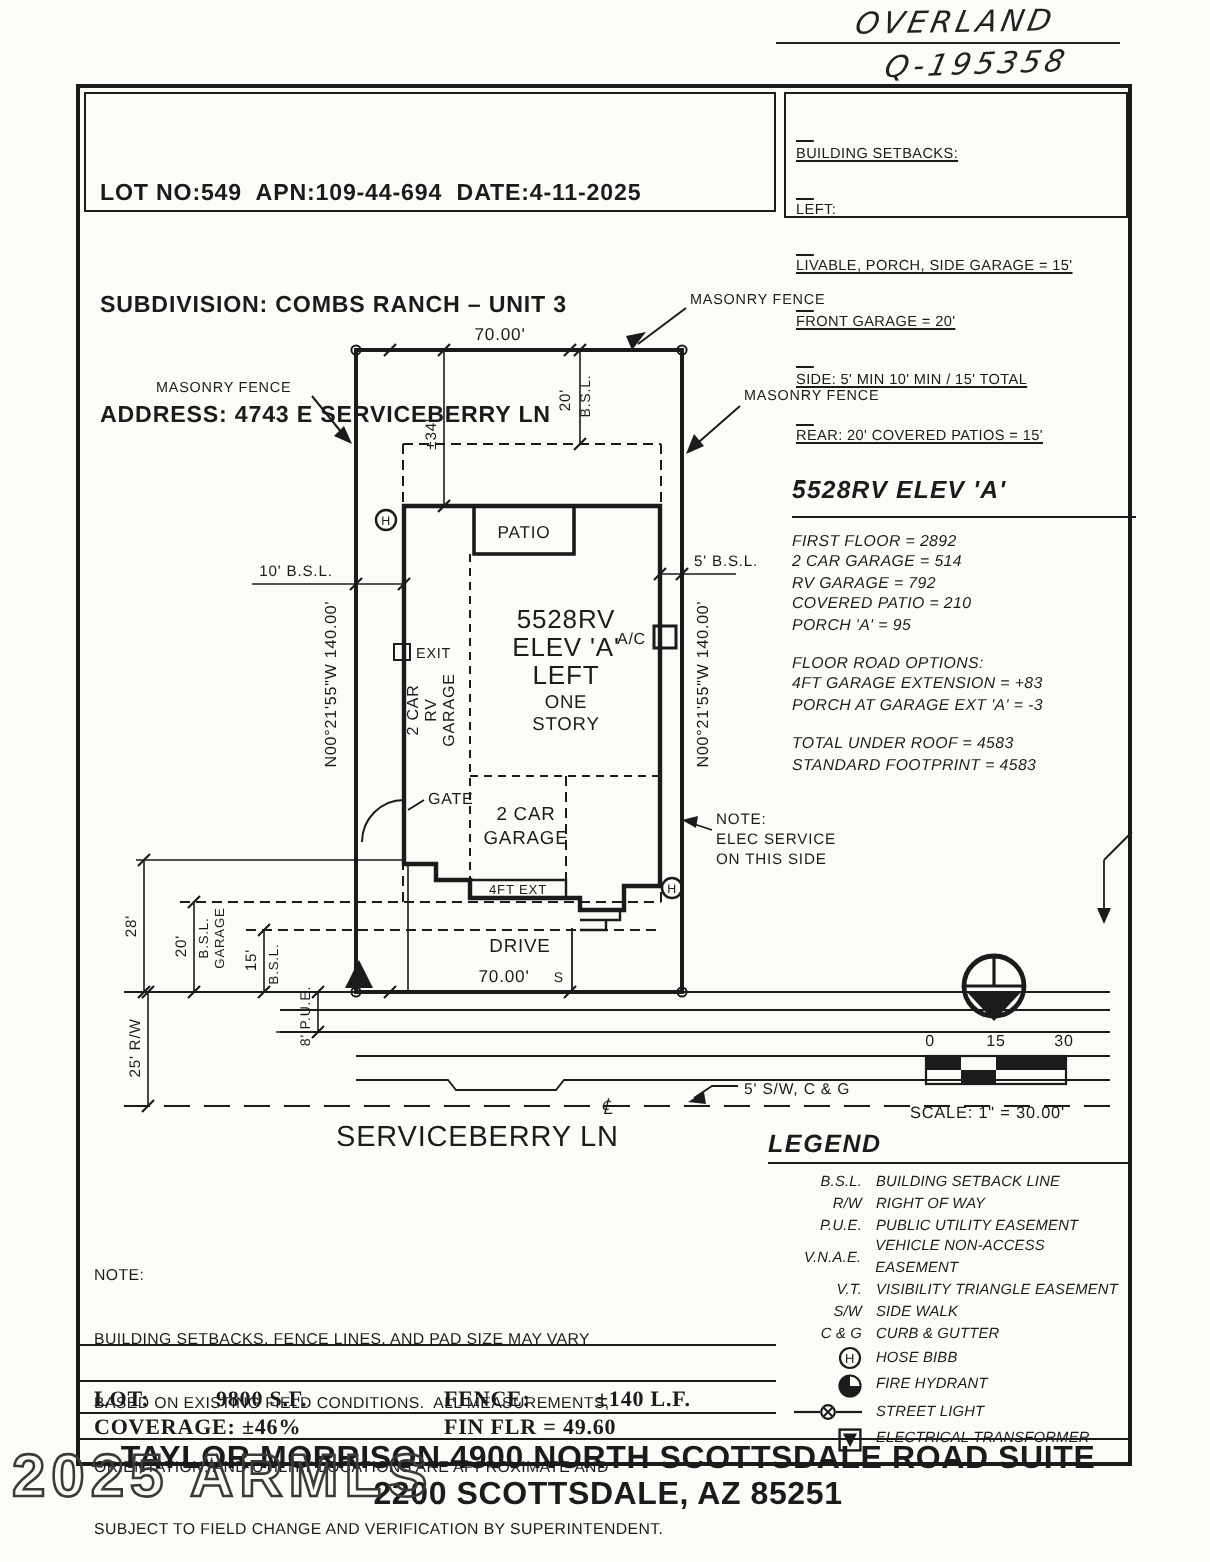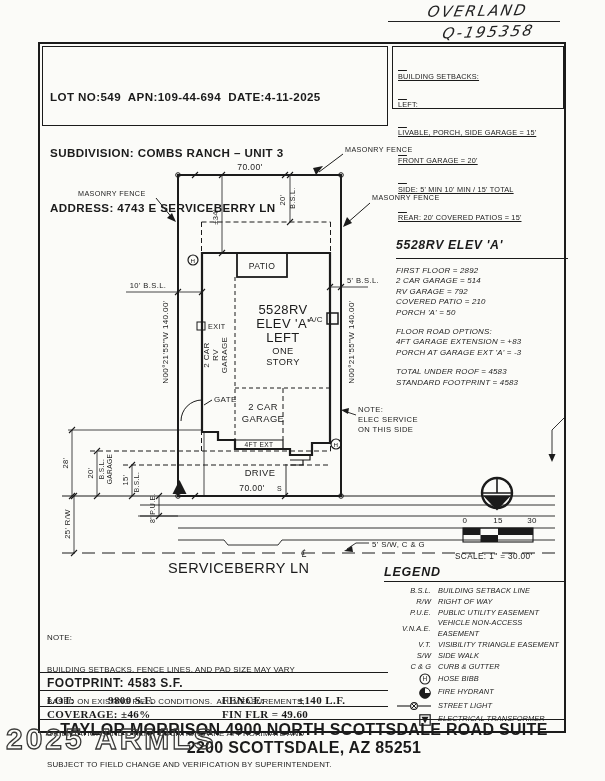--- a/index.html
+++ b/index.html
@@ -1,21 +1,21 @@
 <!DOCTYPE html>
 <html><head>
 <meta charset="utf-8">
 <style>
   html,body{margin:0;padding:0;background:#e9e9e6;}
   .page{position:relative;width:605px;height:781px;background:#fbfbf8;overflow:hidden;
         font-family:"Liberation Sans",sans-serif;color:#1b1b1b;}
   .abs{position:absolute;}
   .border-main{left:38px;top:42px;width:528px;height:691px;border:2px solid #1b1b1b;box-sizing:border-box;}
   .box{border:1.6px solid #1b1b1b;box-sizing:border-box;}
-  .info-box{left:42px;top:46px;width:346px;height:80px;padding:4px 7px;
+  .info-box{left:42px;top:46px;width:346px;height:60px;padding:4px 7px;
             font-size:11.6px;line-height:18.5px;letter-spacing:.4px;font-weight:bold;white-space:pre;}
   .setback-box{left:392px;top:46px;width:172px;height:63px;padding:6px 5px;
             font-size:7.3px;line-height:9.4px;letter-spacing:.2px;white-space:pre;text-decoration:underline;}
   .hand{font-family:"DejaVu Sans",sans-serif;font-style:italic;letter-spacing:2px;
         transform:skewX(-12deg) rotate(-1deg);font-size:15px;color:#222;}
   .hand2{font-family:"DejaVu Sans",sans-serif;font-style:italic;letter-spacing:2px;
         transform:skewX(-14deg) rotate(-2deg);font-size:15px;color:#222;}
   .hline{background:#1b1b1b;height:1.4px;}
   .spec{left:396px;top:238px;width:172px;font-style:italic;letter-spacing:.2px;}
   .spec .t{font-size:12.3px;font-weight:bold;letter-spacing:.6px;border-bottom:1.6px solid #1b1b1b;padding-bottom:6px;margin-bottom:7px;}
@@ -201,21 +201,21 @@
       <text x="417" y="447" font-size="8.2">SCALE: 1" = 30.00'</text>
     </g>
   </svg>
 
   <div class="abs spec">
     <div class="t">5528RV ELEV 'A'</div>
     <div class="ln">FIRST FLOOR = 2892</div>
     <div class="ln">2 CAR GARAGE = 514</div>
     <div class="ln">RV GARAGE = 792</div>
     <div class="ln">COVERED PATIO = 210</div>
-    <div class="ln">PORCH 'A' = 50</div>
+    <div class="ln">PORCH 'A' = 95</div>
     <div class="gap"></div>
     <div class="ln">FLOOR ROAD OPTIONS:</div>
     <div class="ln">4FT GARAGE EXTENSION = +83</div>
     <div class="ln">PORCH AT GARAGE EXT 'A' = -3</div>
     <div class="gap"></div>
     <div class="ln">TOTAL UNDER ROOF = 4583</div>
     <div class="ln">STANDARD FOOTPRINT = 4583</div>
   </div>
 
   <div class="abs legend">
@@ -291,21 +291,20 @@
 
   <div class="abs notes">
     <div>NOTE:</div>
     <div>BUILDING SETBACKS, FENCE LINES, AND PAD SIZE MAY VARY</div>
     <div>BASED ON EXISTING FIELD CONDITIONS.  ALL MEASUREMENTS,</div>
     <div>ORIENTATION, AND UTILITY LOCATIONS ARE APPROXIMATE AND</div>
     <div>SUBJECT TO FIELD CHANGE AND VERIFICATION BY SUPERINTENDENT.</div>
   </div>
 
   <div class="abs hline" style="left:40px;top:672px;width:348px;"></div>
-  <div class="abs footer-line1">FOOTPRINT: 4583 S.F.</div>
   <div class="abs hline" style="left:40px;top:690px;width:348px;"></div>
   <div class="abs frow" style="left:47px;top:694px;">LOT:</div>
   <div class="abs frow" style="left:108px;top:694px;">9800 S.F.</div>
   <div class="abs frow" style="left:222px;top:694px;">FENCE:</div>
   <div class="abs frow" style="left:298px;top:694px;text-align:right;">±140 L.F.</div>
   <div class="abs hline" style="left:40px;top:706px;width:348px;"></div>
   <div class="abs frow" style="left:47px;top:708px;">COVERAGE: ±46%</div>
   <div class="abs frow" style="left:222px;top:708px;">FIN FLR =  49.60</div>
   <div class="abs hline" style="left:40px;top:719px;width:526px;"></div>
   <div class="abs builder">TAYLOR MORRISON 4900 NORTH SCOTTSDALE ROAD SUITE 2200 SCOTTSDALE, AZ  85251</div>

